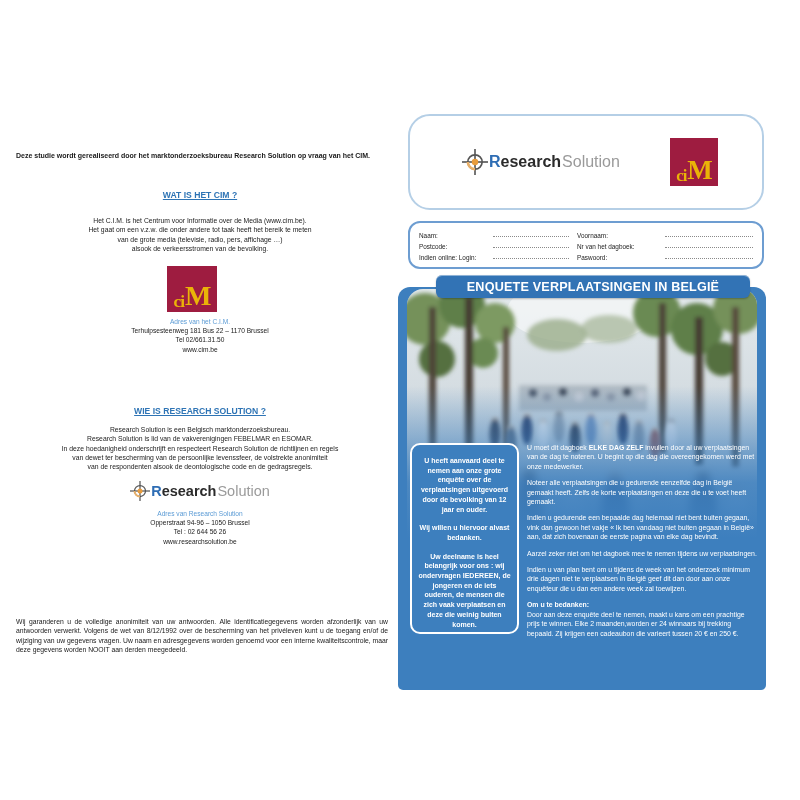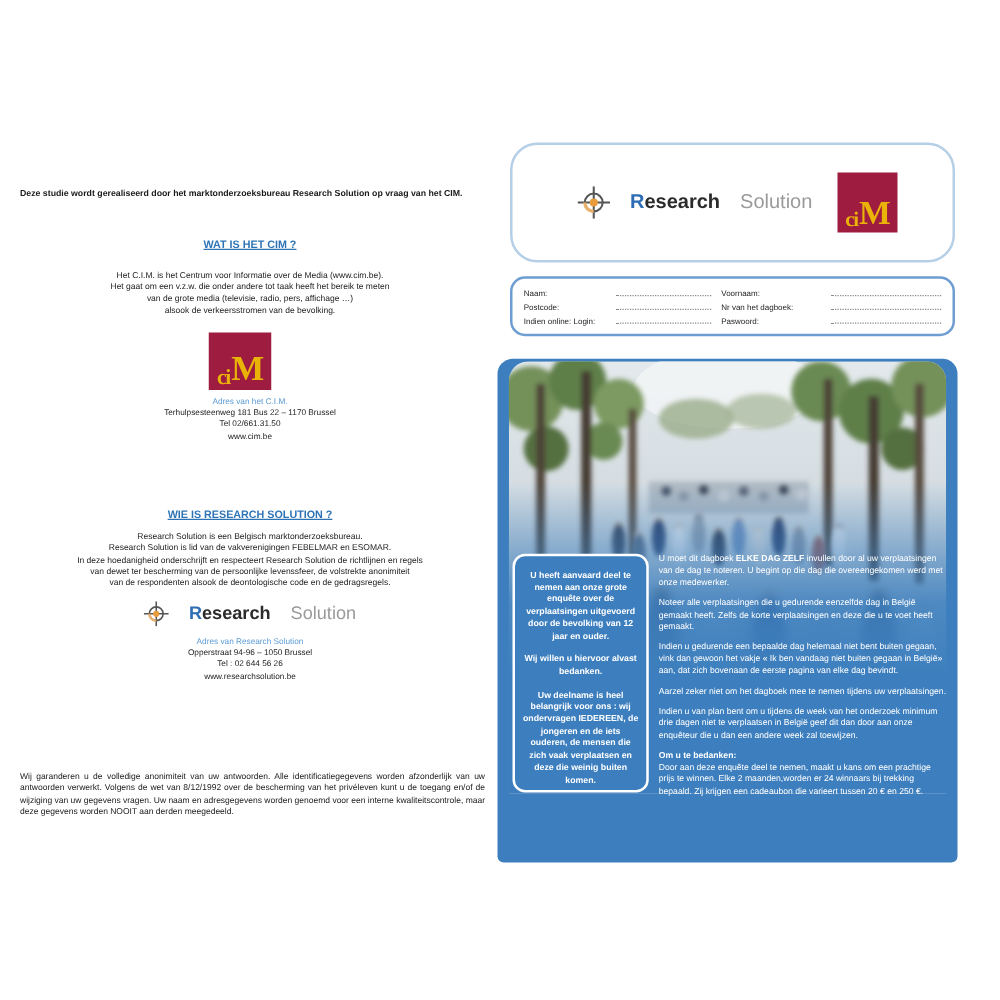--- a/index.html
+++ b/index.html
@@ -22,21 +22,21 @@
   .cim-logo{background:#9e1c40;color:#eab308;display:flex;align-items:flex-end;
             justify-content:center;font-weight:bold;font-family:Liberation Serif, serif;}
   .cim-logo .ci{font-size:.62em;letter-spacing:-1px;}
   .cim-logo .m{font-size:1em;margin-left:1px;letter-spacing:-1px;}
   #cim-logo-left{left:167px;top:266px;width:50px;height:46px;font-size:28px;}
   .addr{left:20px;width:360px;text-align:center;font-size:6.6px;line-height:9.2px;color:#222;}
   #cim-addr{top:317px;}
   #rs-addr{top:509px;}
   .addr-title{color:#5b9bd5;}
   .url{color:#222;}
-  .rs-logo{display:flex;align-items:center;justify-content:center;gap:16px;}
+  .rs-logo{display:flex;align-items:center;justify-content:center;gap:1px;}
   #rs-logo-left{left:20px;top:479px;width:360px;height:24px;}
   #rs-logo-left .w1{font-size:14.5px;font-weight:bold;color:#2b2b2b;}
   #rs-logo-left .w2{font-size:14.5px;color:#9a9a9a;}
   .r-cap{color:#2e6db4;}
   .target{flex:0 0 auto;}
   #footer{left:16px;top:617px;width:372px;font-size:6.8px;line-height:9.4px;text-align:justify;}
 
   
   #logo-box{left:408px;top:114px;width:356px;height:96px;background:#fff;
             border:2px solid #b5cfe6;border-radius:22px;box-sizing:border-box;
@@ -161,20 +161,21 @@
       <span class="dots d2"></span>
     </div>
     <div class="form-row">
       <span class="fl w1c">Indien online: Login:</span>
       <span class="dots"></span>
       <span class="fl w2c">Paswoord:</span>
       <span class="dots d2"></span>
     </div>
   </div>
 
+  <div class="abs" id="banner">ENQUETE VERPLAATSINGEN IN BELGIË</div>
 
   <div class="abs" id="panel">
     <div id="photo">
       <svg viewBox="0 0 350 346" preserveAspectRatio="none" aria-hidden="true">
         <defs>
           <filter id="bl2" x="-20%" y="-20%" width="140%" height="140%">
               <feGaussianBlur stdDeviation="2"></feGaussianBlur>
             </filter>
           <filter id="bl4" x="-30%" y="-30%" width="160%" height="160%">
               <feGaussianBlur stdDeviation="4"></feGaussianBlur>

